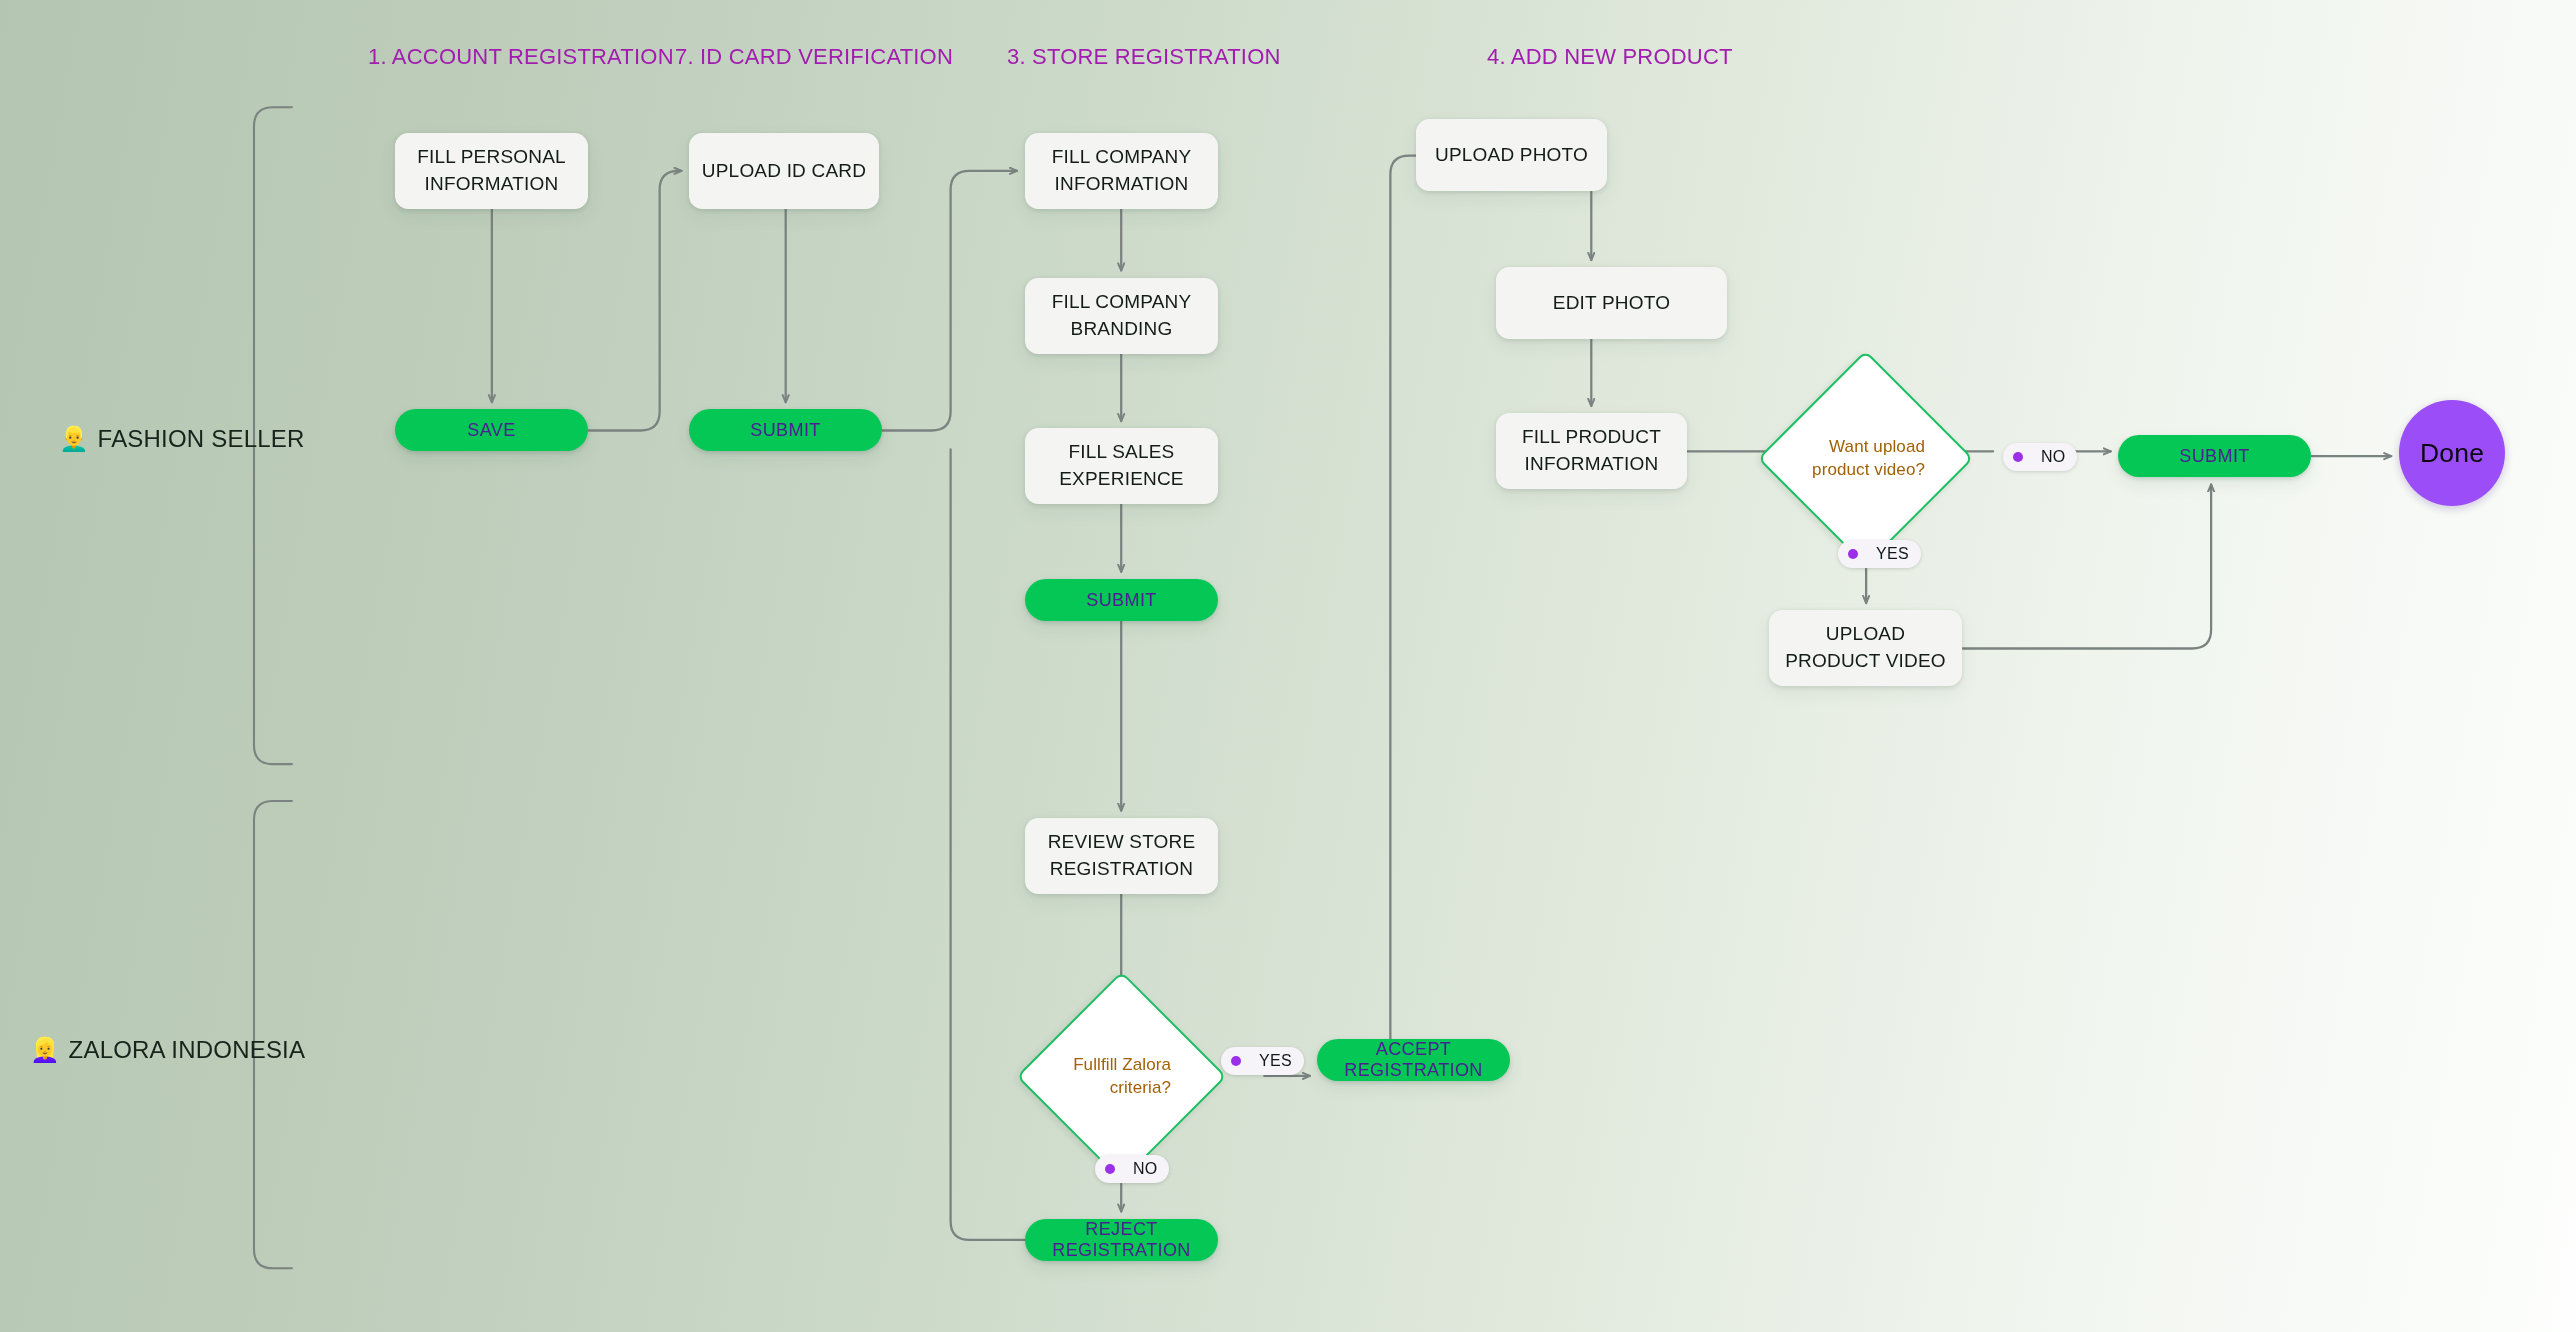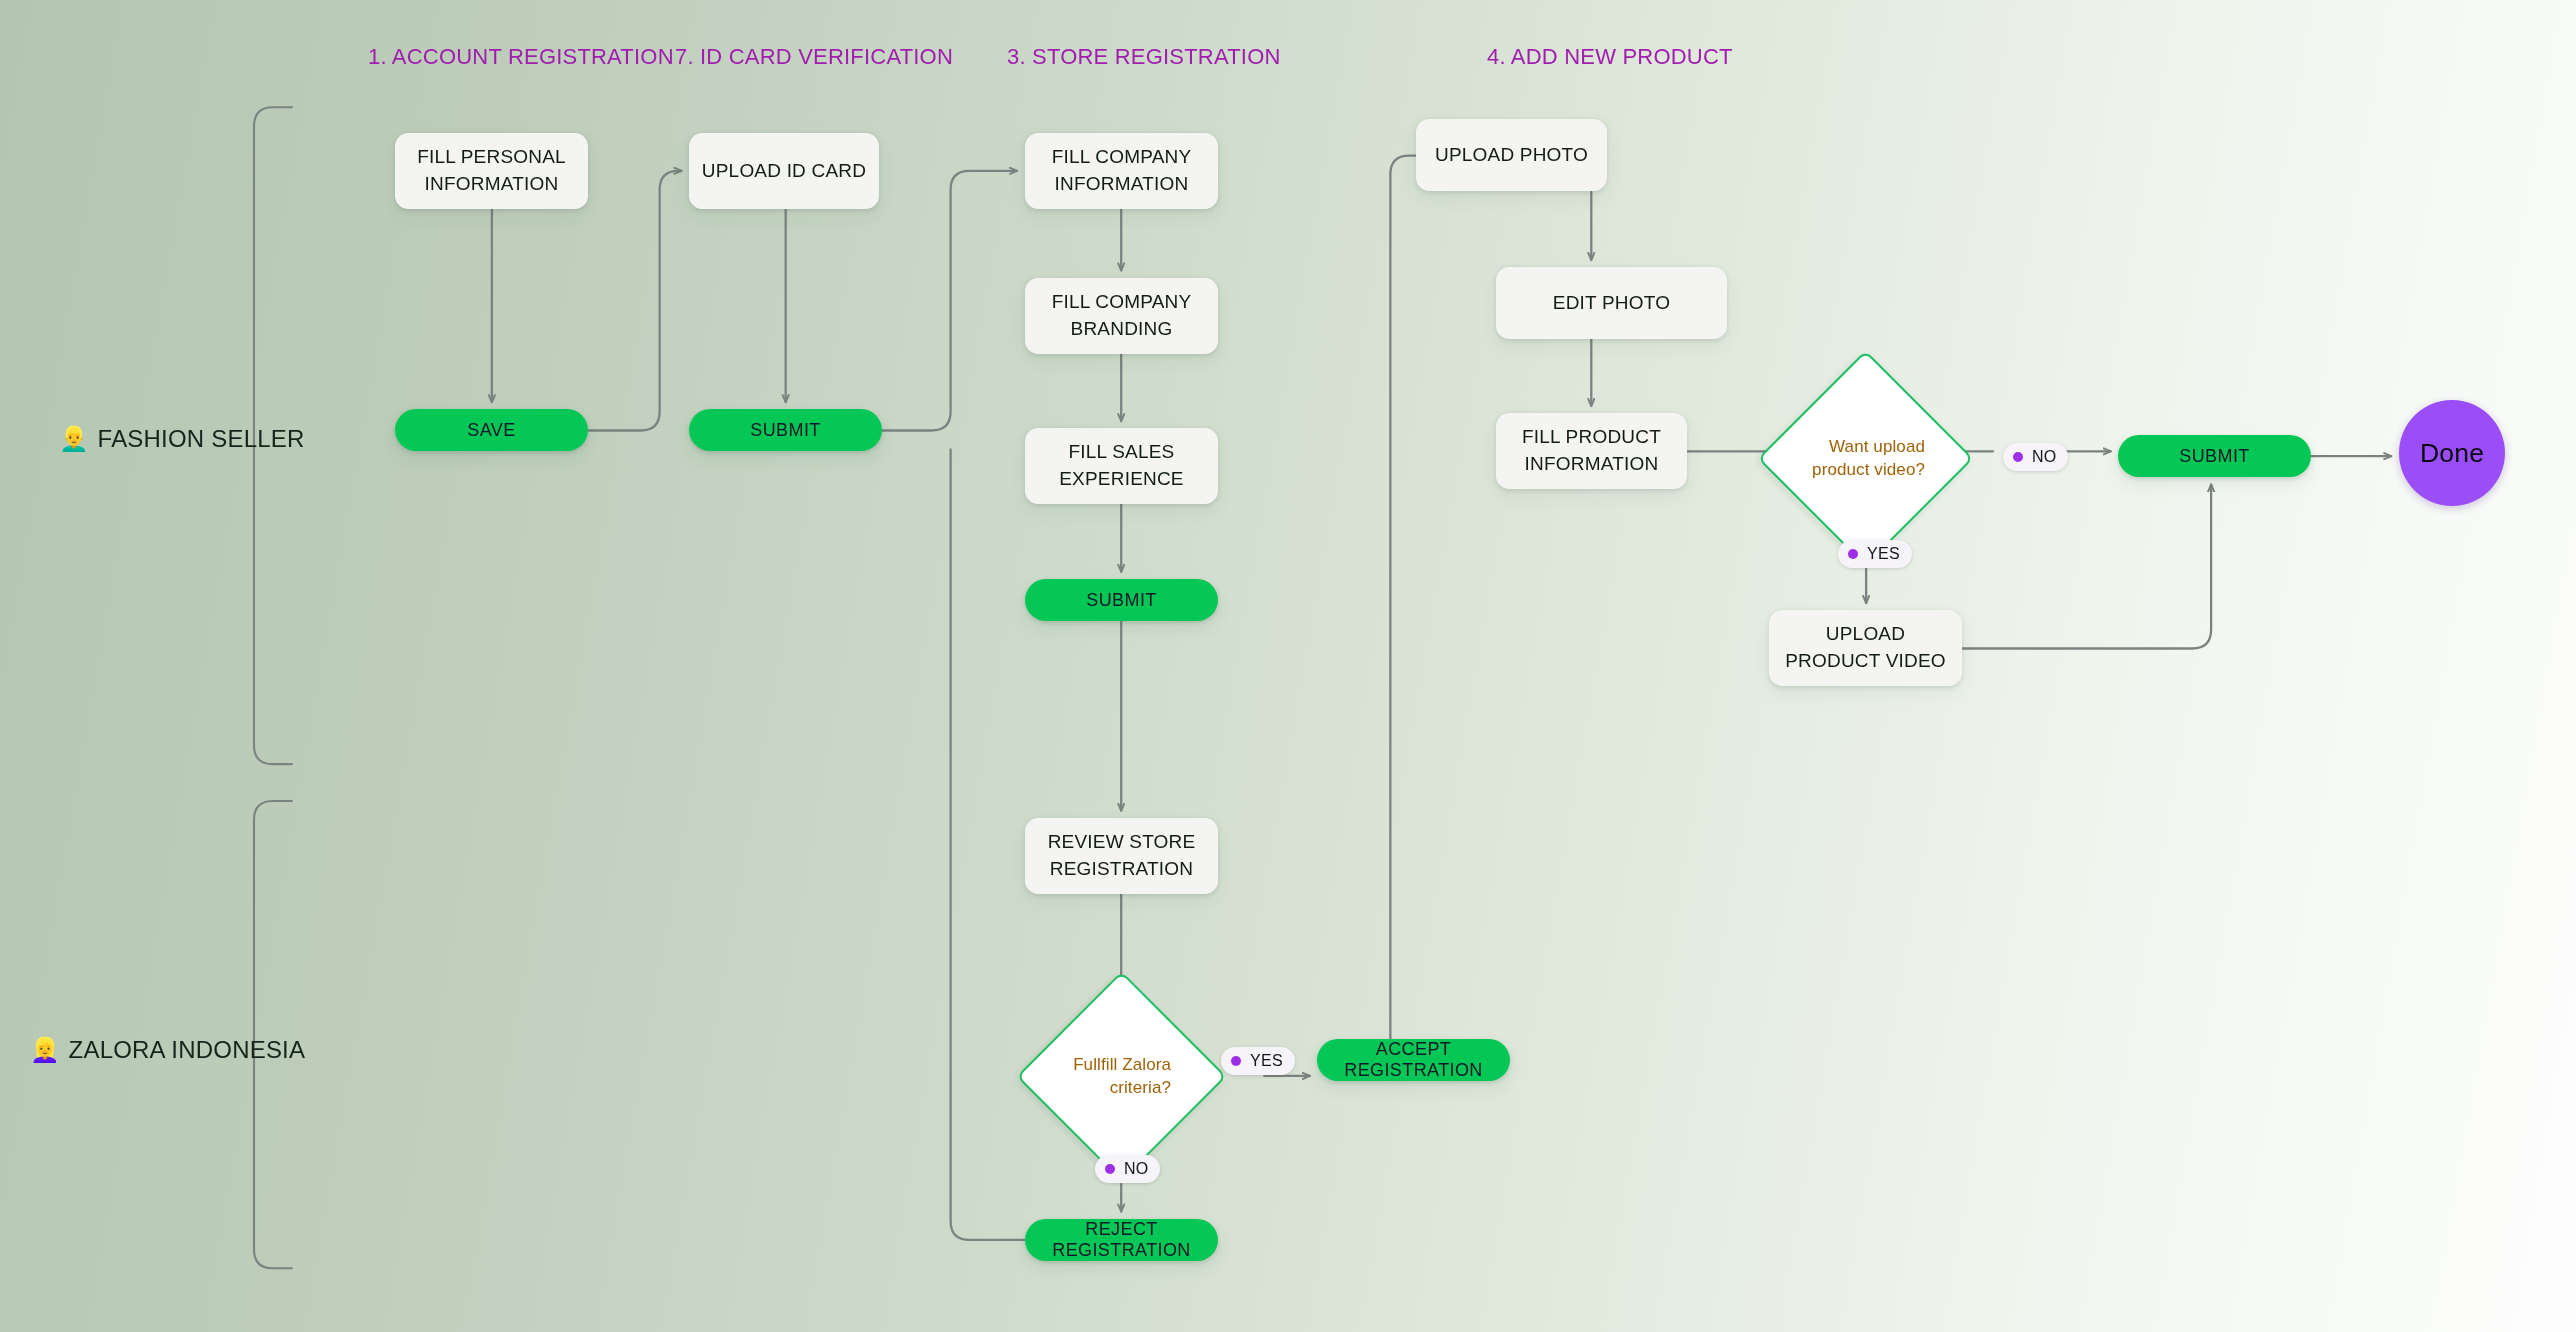--- a/index.html
+++ b/index.html
@@ -30,40 +30,40 @@
     display:flex;align-items:center;justify-content:center;text-align:center;
     font-size:19px;color:#141c17;line-height:1.42;letter-spacing:0.2px;
     padding:5.7px 9.5px;
   }
 
   .pillbtn{
     position:absolute;box-sizing:border-box;
     background:#04c755;border-radius:947px;
     box-shadow:0 1.9px 4.7px rgba(20,80,45,.17),0 7.6px 17px rgba(20,80,45,.08);
     display:flex;align-items:center;justify-content:center;text-align:center;
-    font-size:18px;color:#0f172a;letter-spacing:0.4px;
+    font-size:18px;color:#4c1d95;letter-spacing:0.4px;
   }
 
   .diamond{position:absolute;}
   .diamond .dshape{
     position:absolute;inset:0;
     background:#ffffff;border:2.8px solid #1dbf63;
     transform:rotate(45deg);border-radius:8.5px;
     box-shadow:0 2.8px 7.6px rgba(30,70,45,.12);
   }
   .diamond .dtext{
     position:absolute;inset:0;display:flex;align-items:center;justify-content:center;
     text-align:right;font-size:17px;color:#a16207;line-height:1.35;letter-spacing:0.1px;
   }
 
   .yn{
     position:absolute;box-sizing:border-box;
     background:#f6f4f8;border-radius:947px;
     box-shadow:0 0.9px 3.8px rgba(40,50,45,.18);
-    display:flex;align-items:center;gap:9px;
+    display:flex;align-items:center;gap:18px;
     padding:0 11.4px 0 9.5px;height:28.4px;
     font-size:16px;color:#12181a;letter-spacing:0.4px;
   }
   .yn .dot{width:10.4px;height:10.4px;border-radius:50%;background:#9b30e8;flex:0 0 auto;}
 
   .terminal{
     position:absolute;background:#9b4ef7;border-radius:50%;
     box-shadow:0 2.8px 8.5px rgba(70,25,130,.22);
     display:flex;align-items:center;justify-content:center;
     font-size:26.5px;color:#0b0810;letter-spacing:0.2px;

